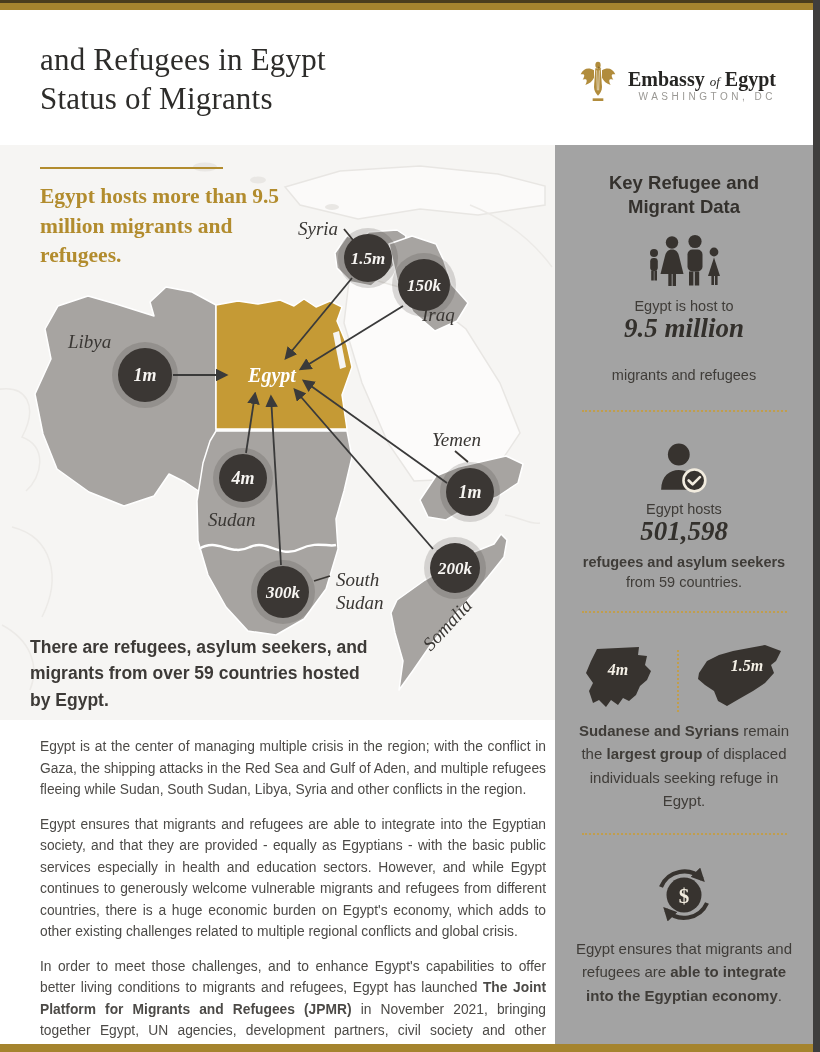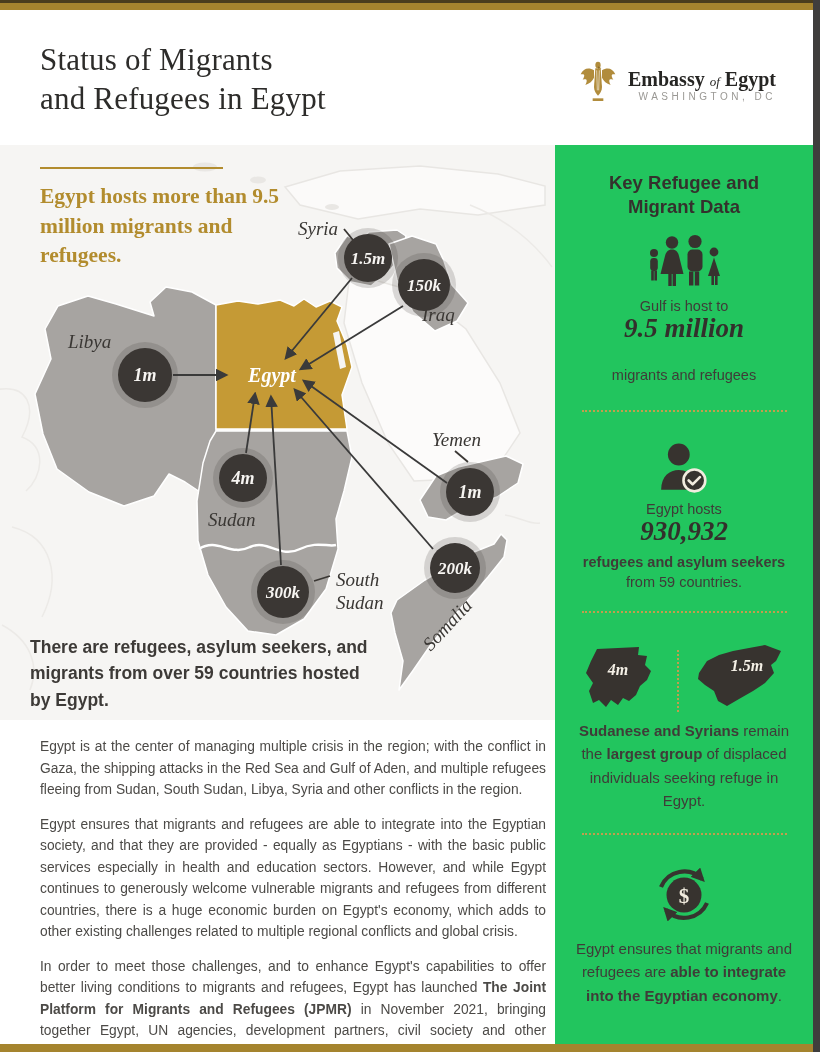--- a/index.html
+++ b/index.html
@@ -20,21 +20,21 @@
   
   .map-panel{position:absolute;left:0;top:145px;width:555px;height:575px;background:#f6f5f3;}
   .map-svg{position:absolute;left:0;top:0;}
   .headline-wrap{position:absolute;left:40px;top:22px;width:250px;}
   .headline-rule{width:183px;height:0;border-top:2px solid #b28c2e;}
   .headline{margin-top:13px;font-family:"Liberation Serif",serif;font-weight:bold;
     font-size:21.5px;line-height:1.38;color:#b28c2e;}
   .map-footnote{position:absolute;left:30px;top:489px;width:345px;font-weight:bold;
     font-size:17.5px;line-height:1.5;color:#3d3a37;}
   
-  .sidebar{position:absolute;left:555px;top:145px;width:258px;height:899px;background:#22c55e;
+  .sidebar{position:absolute;left:555px;top:145px;width:258px;height:899px;background:#a3a3a3;
     color:#3a3734;text-align:center;}
   .sb-abs{position:absolute;left:0;width:258px;display:flex;justify-content:center;}
   .sb-heading{top:26px;font-size:18.5px;font-weight:bold;line-height:1.3;color:#34312d;}
   .sb-small{font-size:14.5px;line-height:1.4;color:#3f3c38;}
   .sb-number{font-family:"Liberation Serif",serif;font-style:italic;font-weight:bold;
     font-size:27px;color:#33302c;}
   .sb-divider{border-top:2px dotted #c19e4d;width:205px;}
   .shape-value{font-family:"Liberation Serif",serif;font-style:italic;font-weight:bold;fill:#f5f1e7;}
   .vdots{border-left:2px dotted #c19e4d;height:62px;margin:0 12px;}
   .sb-para{font-size:15px;line-height:1.55;color:#3f3c38;}
@@ -48,22 +48,22 @@
   .bubble-label{font-family:"Liberation Serif",serif;font-style:italic;font-weight:bold;fill:#f7f5f2;}
   .egypt-label{font-family:"Liberation Serif",serif;font-style:italic;font-weight:bold;font-size:20px;fill:#ffffff;}
 </style>
 </head>
 <body>
 
 <div class="page">
   <div class="topbar"></div>
 
   <div class="header-title">
+    <div>and Refugees in Egypt</div>
     <div>Status of Migrants</div>
-    <div>and Refugees in Egypt</div>
   </div>
 
   <div class="logo">
     <span>
       <svg width="40" height="52" viewBox="0 0 60 70">
         <g fill="#b18c3c">
           <ellipse cx="30" cy="8" rx="4" ry="5"></ellipse>
           <path d="M30,10 L35,13 L30,14 Z" fill="#8a6b2a"></path>
           <path d="M26,13 h8 l2,28 c0,6 -3,10 -6,13 c-3,-3 -6,-7 -6,-13 Z"></path>
           <path d="M24,16 C16,11 8,13 4,22 C10,21 11,23 7,30 C13,28 15,30 11,38 C17,36 22,32 24,27 Z"></path>
@@ -212,21 +212,21 @@
         <rect x="47" y="38.5" width="4.4" height="14"></rect>
           <rect x="52.8" y="38.5" width="4.4" height="14"></rect>
         <circle cx="72" cy="19" r="4.4"></circle>
         <path d="M72,24.5 L66,43 L78,43 Z"></path>
         <rect x="69.4" y="43" width="2.6" height="9"></rect>
           <rect x="73" y="43" width="2.6" height="9"></rect>
       </svg>
     </div>
 
     <div class="sb-abs sb-small" style="top:151px;">
-        <span>Gulf is host to</span>
+        <span>Egypt is host to</span>
       </div>
     <div class="sb-abs sb-number" style="top:168px;">
         <span>9.5 million</span>
       </div>
     <div class="sb-abs sb-small" style="top:220px;font-weight:normal;">
         <span>migrants and refugees</span>
       </div>
 
     <div class="sb-abs" style="top:265px;">
         <div class="sb-divider"></div>
@@ -238,21 +238,21 @@
         <path d="M4,47 C4,34 12,28 21,28 C27,28 32,31 35,36 L35,47 Z" fill="#37332f"></path>
         <circle cx="36" cy="38" r="10.5" fill="#37332f" stroke="#f2ecdf" stroke-width="2.5"></circle>
         <path d="M30.5,38 l3.8,3.8 l7,-7" stroke="#f2ecdf" stroke-width="2.6" fill="none" stroke-linecap="round" stroke-linejoin="round"></path>
       </svg>
     </div>
 
     <div class="sb-abs sb-small" style="top:354px;">
         <span>Egypt hosts</span>
       </div>
     <div class="sb-abs sb-number" style="top:371px;">
-        <span>930,932</span>
+        <span>501,598</span>
       </div>
     <div class="sb-abs sb-small" style="top:407px;">
       <div style="width:205px;"><b>refugees and asylum seekers</b><span> from 59 countries.</span></div>
     </div>
 
     <div class="sb-abs" style="top:466px;">
         <div class="sb-divider"></div>
       </div>
 
     <div class="sb-abs" style="top:496px;align-items:center;">
@@ -292,20 +292,20 @@
         <path d="M56,42 A25,25 0 0 1 15,49" stroke="#37332f" stroke-width="4.2" fill="none" marker-end="url(#ah2)"></path>
       </svg>
     </div>
 
     <div class="sb-abs sb-para" style="top:792px;">
       <div style="width:220px;"><span>Egypt ensures that migrants and refugees are </span><b>able to integrate into the Egyptian economy</b><span>.</span></div>
     </div>
   </aside>
 
   <section class="body-text">
-    <p>Egypt is at the center of managing multiple crisis in the region; with the conflict in Gaza, the shipping attacks in the Red Sea and Gulf of Aden, and multiple refugees fleeing from Sudan, South Sudan, Libya, Syria and other conflicts in the region.</p>
+    <p>Egypt is at the center of managing multiple crisis in the region; with the conflict in Gaza, the shipping attacks in the Red Sea and Gulf of Aden, and multiple refugees fleeing while Sudan, South Sudan, Libya, Syria and other conflicts in the region.</p>
     <p>Egypt ensures that migrants and refugees are able to integrate into the Egyptian society, and that they are provided - equally as Egyptians - with the basic public services especially in health and education sectors. However, and while Egypt continues to generously welcome vulnerable migrants and refugees from different countries, there is a huge economic burden on Egypt's economy, which adds to other existing challenges related to multiple regional conflicts and global crisis.</p>
     <p><span>In order to meet those challenges, and to enhance Egypt's capabilities to offer better living conditions to migrants and refugees, Egypt has launched </span><b>The Joint Platform for Migrants and Refugees (JPMR)</b><span> in November 2021, bringing together Egypt, UN agencies, development partners, civil society and other stakeholders to strengthen the efforts to assist migrants, refugees and their host communities in Egypt.</span></p>
   </section>
 
   <div class="bottombar"></div>
   <div class="right-strip"></div>
 </div>
 
 </body></html>

